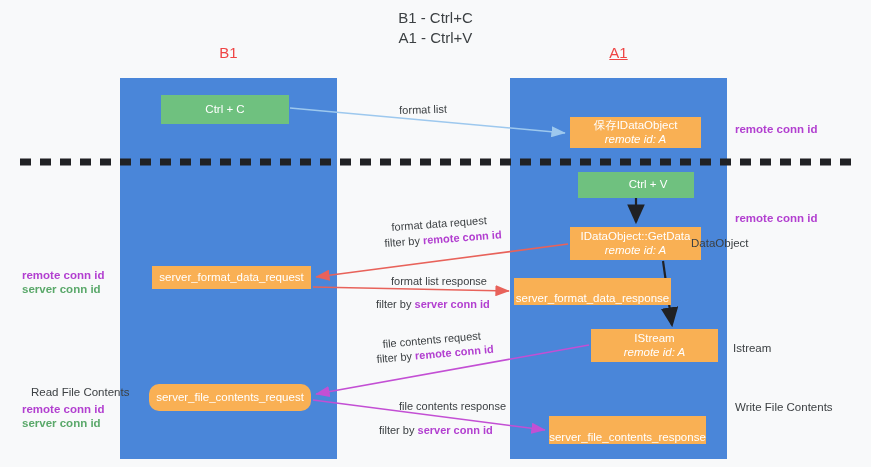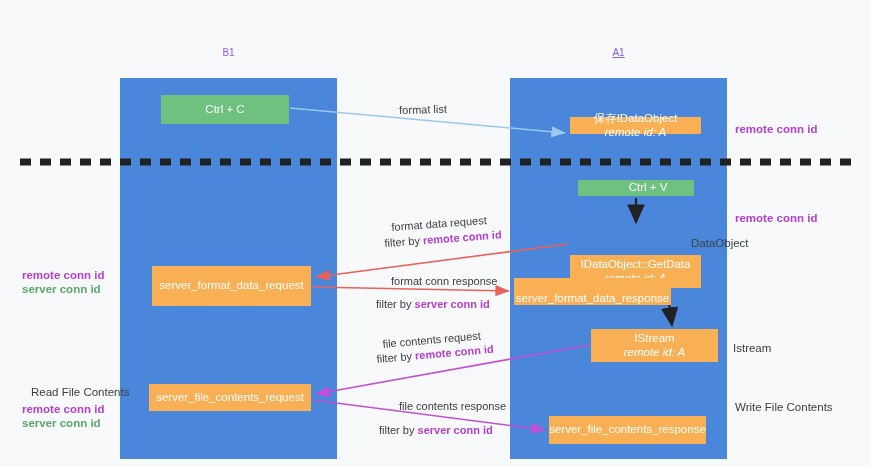--- a/index.html
+++ b/index.html
@@ -13,22 +13,22 @@
   .stage{position:absolute;left:0;top:0;width:871px;height:467px;}
   .svg-layer{position:absolute;left:0;top:0;width:871px;height:467px;pointer-events:none;}
 
   
   .lane{position:absolute;background:#4a86d9;}
   #lane-b1{left:120px;top:78px;width:217px;height:381px;}
   #lane-a1{left:510px;top:78px;width:217px;height:381px;}
 
   
   .lane-head{
-    position:absolute;text-align:center;color:#8b5cf6;
-    font-size:10px;line-height:14px;
+    position:absolute;text-align:center;color:#ef4444;
+    font-size:15px;line-height:14px;
   }
   #head-b1{left:120px;top:46px;width:217px;}
   #head-a1{left:510px;top:46px;width:217px;text-decoration:underline;}
   .lane-head .l1{display:block;}
   .lane-head .l2{display:block;}
 
   
   #diagram-title{
     position:absolute;left:0;top:8px;width:871px;text-align:center;
     color:#3c4043;font-size:15px;line-height:20px;
@@ -40,28 +40,28 @@
     position:absolute;display:flex;flex-direction:column;
     align-items:center;justify-content:center;
     color:#ffffff;font-size:11.5px;line-height:13.5px;text-align:center;
     box-sizing:border-box;
   }
   .node.green{background:#6fc17f;}
   .node.orange{background:#f9b054;}
   .node .sub{display:block;font-style:italic;}
 
   #node-ctrl-c{left:161px;top:95px;width:128px;height:29px;}
-  #node-save-dataobject{left:570px;top:117px;width:131px;height:17px;}
-  #node-ctrl-v{left:578px;top:180px;width:116px;height:16px;padding-left:24px;}
-  #node-getdata{left:570px;top:227px;width:131px;height:33px;margin-top:28px;}
-  #node-fmt-req{left:152px;top:266px;width:159px;height:40px;}
+  #node-save-dataobject{left:570px;top:117px;width:131px;height:31px;}
+  #node-ctrl-v{left:578px;top:172px;width:116px;height:26px;padding-left:24px;}
+  #node-getdata{left:570px;top:227px;width:131px;height:33px;}
+  #node-fmt-req{left:152px;top:266px;width:159px;height:23px;}
   #node-fmt-resp{left:514px;top:278px;width:157px;height:27px;justify-content:flex-end;}
   #node-istream{left:591px;top:329px;width:127px;height:33px;}
-  #node-file-req{left:149px;top:384px;width:162px;height:27px;}
-  #node-file-resp{left:549px;top:416px;width:157px;height:28px;}
+  #node-file-req{left:149px;top:384px;width:162px;height:27px;border-radius:10px;}
+  #node-file-resp{left:549px;top:416px;width:157px;height:28px;justify-content:flex-end;}
 
   
   .anno{position:absolute;font-size:11.5px;line-height:14px;color:#3c4043;}
   .anno .purple{color:#b23fd0;font-weight:bold;}
   .anno .green{color:#5aa86a;font-weight:bold;}
   .anno .plain{color:#3c4043;}
 
   #anno-r1{left:735px;top:122px;}
   #anno-r2{left:735px;top:211px;}
   #anno-r3{left:691px;top:236px;}
@@ -85,20 +85,24 @@
   #lbl-file-req{left:382px;top:337px;transform:rotate(-5deg);}
   #lbl-file-req-filter{left:376px;top:352px;transform:rotate(-5deg);}
   #lbl-file-resp{left:399px;top:399px;text-align:center;}
   #lbl-file-resp-filter{left:379px;top:423px;}
 </style>
 </head>
 <body>
 
 <div class="stage">
 
+  <div id="diagram-title">
+    <span>B1 - Ctrl+C</span>
+    <span>A1 - Ctrl+V</span>
+  </div>
 
   <div class="lane" id="lane-b1"></div>
   <div class="lane" id="lane-a1"></div>
 
   <div class="lane-head" id="head-b1">
     <span class="l1">B1</span>
   </div>
   <div class="lane-head" id="head-a1">
     <span class="l1">A1</span>
   </div>
@@ -173,21 +177,21 @@
 
   <div class="node orange" id="node-file-resp">
     <span>server_file_contents_response</span>
   </div>
 
   <div class="edge-label" id="lbl-format-list">format list</div>
 
   <div class="edge-label" id="lbl-fmt-req">format data request</div>
   <div class="edge-label" id="lbl-fmt-req-filter"><span>filter by </span><b>remote conn id</b></div>
 
-  <div class="edge-label" id="lbl-fmt-resp">format conn response</div>
+  <div class="edge-label" id="lbl-fmt-resp">format list response</div>
   <div class="edge-label" id="lbl-fmt-resp-filter"><span>filter by </span><b>server conn id</b></div>
 
   <div class="edge-label" id="lbl-file-req">file contents request</div>
   <div class="edge-label" id="lbl-file-req-filter"><span>filter by </span><b>remote conn id</b></div>
 
   <div class="edge-label" id="lbl-file-resp">file contents response</div>
   <div class="edge-label" id="lbl-file-resp-filter"><span>filter by </span><b>server conn id</b></div>
 
   <div class="anno" id="anno-r1">
     <span class="purple">remote conn id</span>

